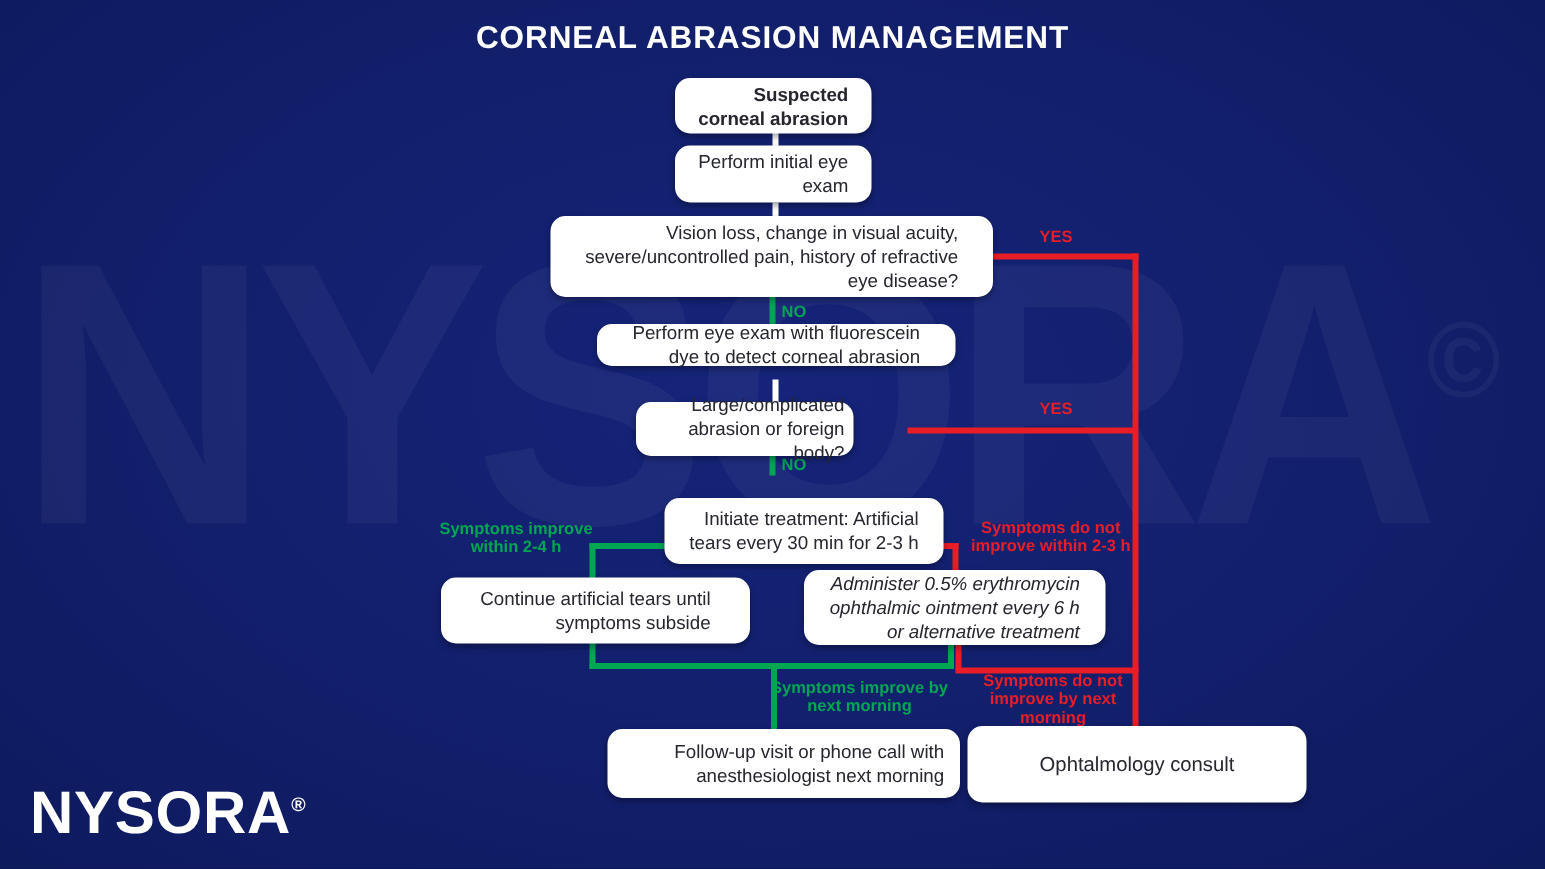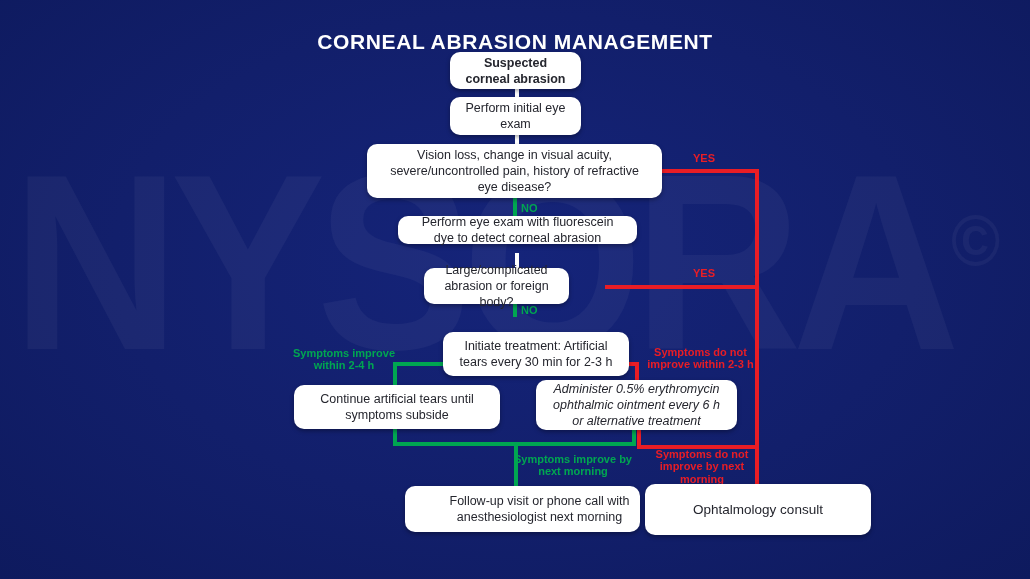--- a/index.html
+++ b/index.html
@@ -9,26 +9,26 @@
     font-family:"Liberation Sans", sans-serif;
   }
   .watermark {
     position:absolute; left:12px; top:138px; font-size:250px; font-weight:800;
     color:rgba(255,255,255,0.045); letter-spacing:-10px; line-height:1; white-space:nowrap;
     transform:scaleX(0.93); transform-origin:left center; user-select:none;
   }
   .watermark .wm-symbol { font-size:72px; vertical-align:super; letter-spacing:0; }
   .page-title {
     position:absolute; left:0; top:14px; width:100%; text-align:center;
-    color:#ffffff; font-size:21px; font-weight:800; letter-spacing:0.6px;margin-top:16px;
+    color:#ffffff; font-size:21px; font-weight:800; letter-spacing:0.6px;
   }
   .box {
     position:absolute; background:#ffffff; border-radius:10px; color:#25262e;
     font-size:12.5px; line-height:1.28; display:flex; align-items:center; justify-content:center;
-    text-align:center; white-space:pre-line; padding:4px 6px; box-sizing:border-box;
+    text-align:right; white-space:pre-line; padding:4px 6px; box-sizing:border-box;
     box-shadow:0 2px 4px rgba(0,0,10,0.35);
   }
   .box.bold { font-weight:bold; }
   .line { position:absolute; }
   .line.white { background:#ffffff; }
   .line.green { background:#00a651; }
   .line.red   { background:#e91d25; }
   .lbl {
     position:absolute; font-weight:bold; font-size:11px; line-height:1.12;
     text-align:center; white-space:pre-line;
@@ -102,14 +102,15 @@
 tears every 30 min for 2-3 h</div>
   <div class="box" style="left:294px; top:385px; width:206px; height:44px;">Continue artificial tears until
 symptoms subside</div>
   <div class="box" style="left:536px; top:380px; width:201px; height:50px;font-style:italic;">Administer 0.5% erythromycin
 ophthalmic ointment every 6 h
 or alternative treatment</div>
   <div class="box" style="left:405px; top:486px; width:235px; height:46px;padding-left:40px;">Follow-up visit or phone call with
 anesthesiologist next morning</div>
   <div class="box" style="left:645px; top:484px; width:226px; height:51px; font-size:13.5px;">Ophtalmology consult</div>
 
+  <div class="logo"><span>NYSORA</span><span class="reg">®</span></div>
 
 </div>
 
 </body></html>

